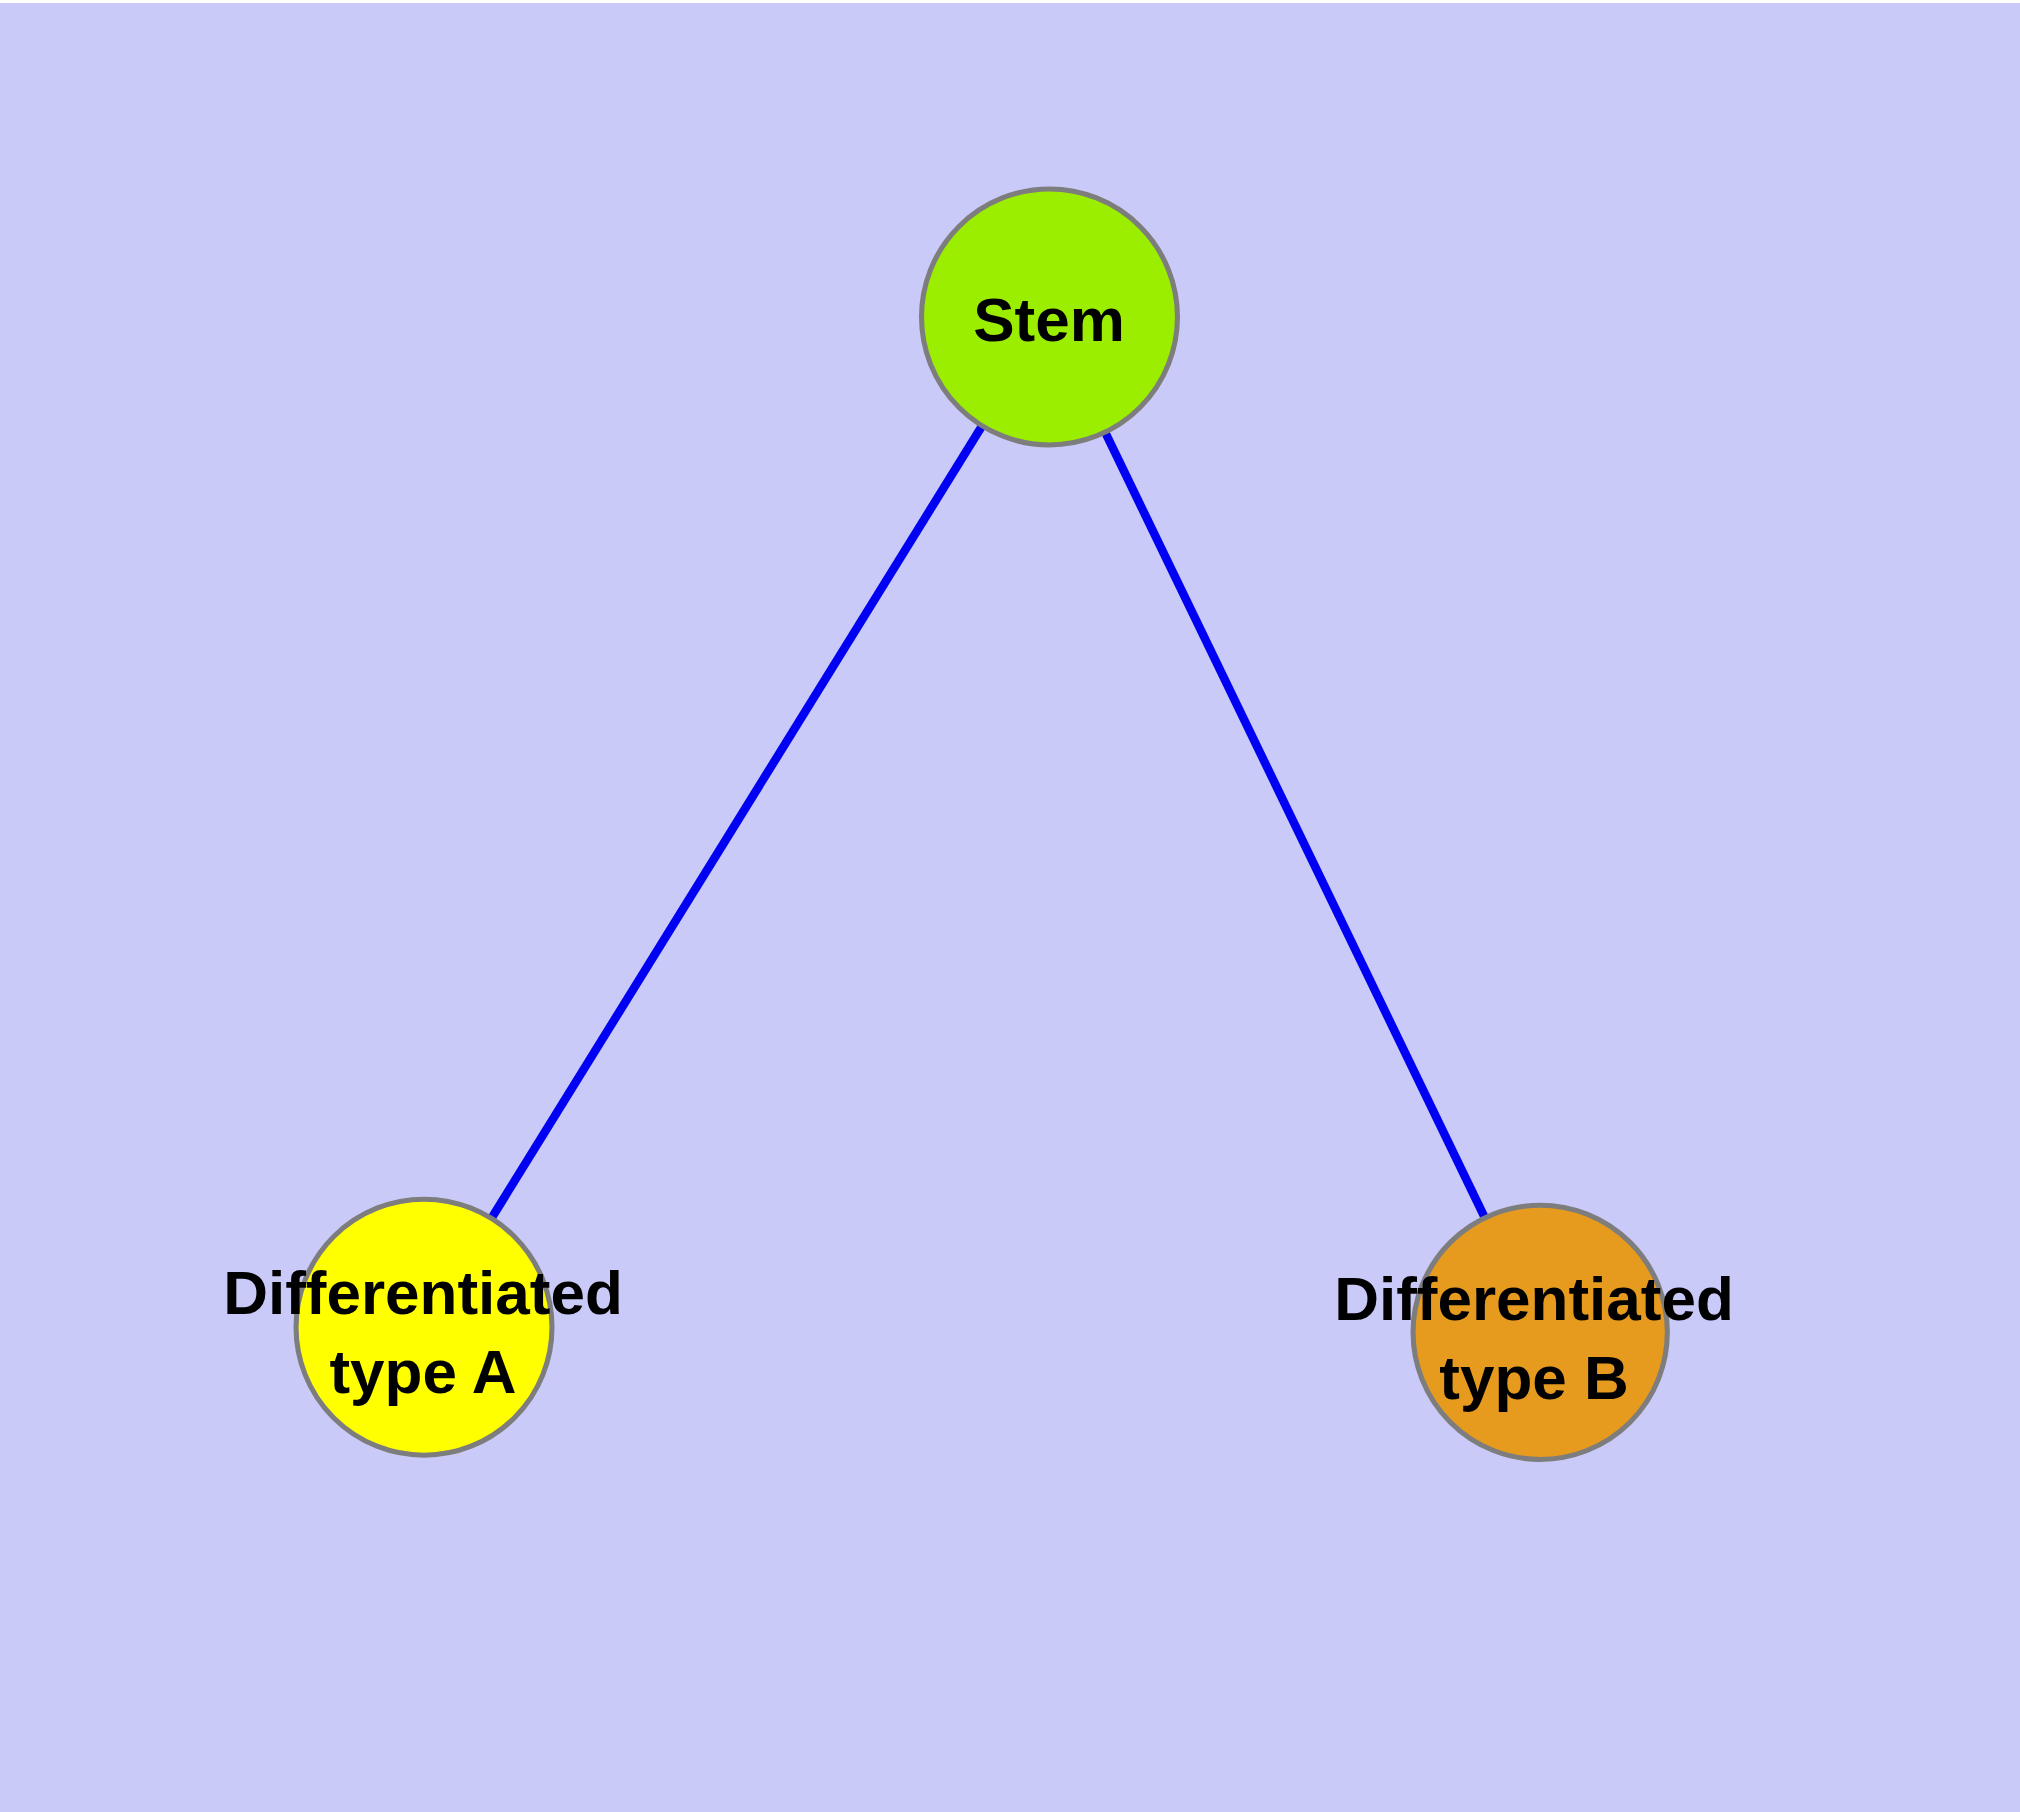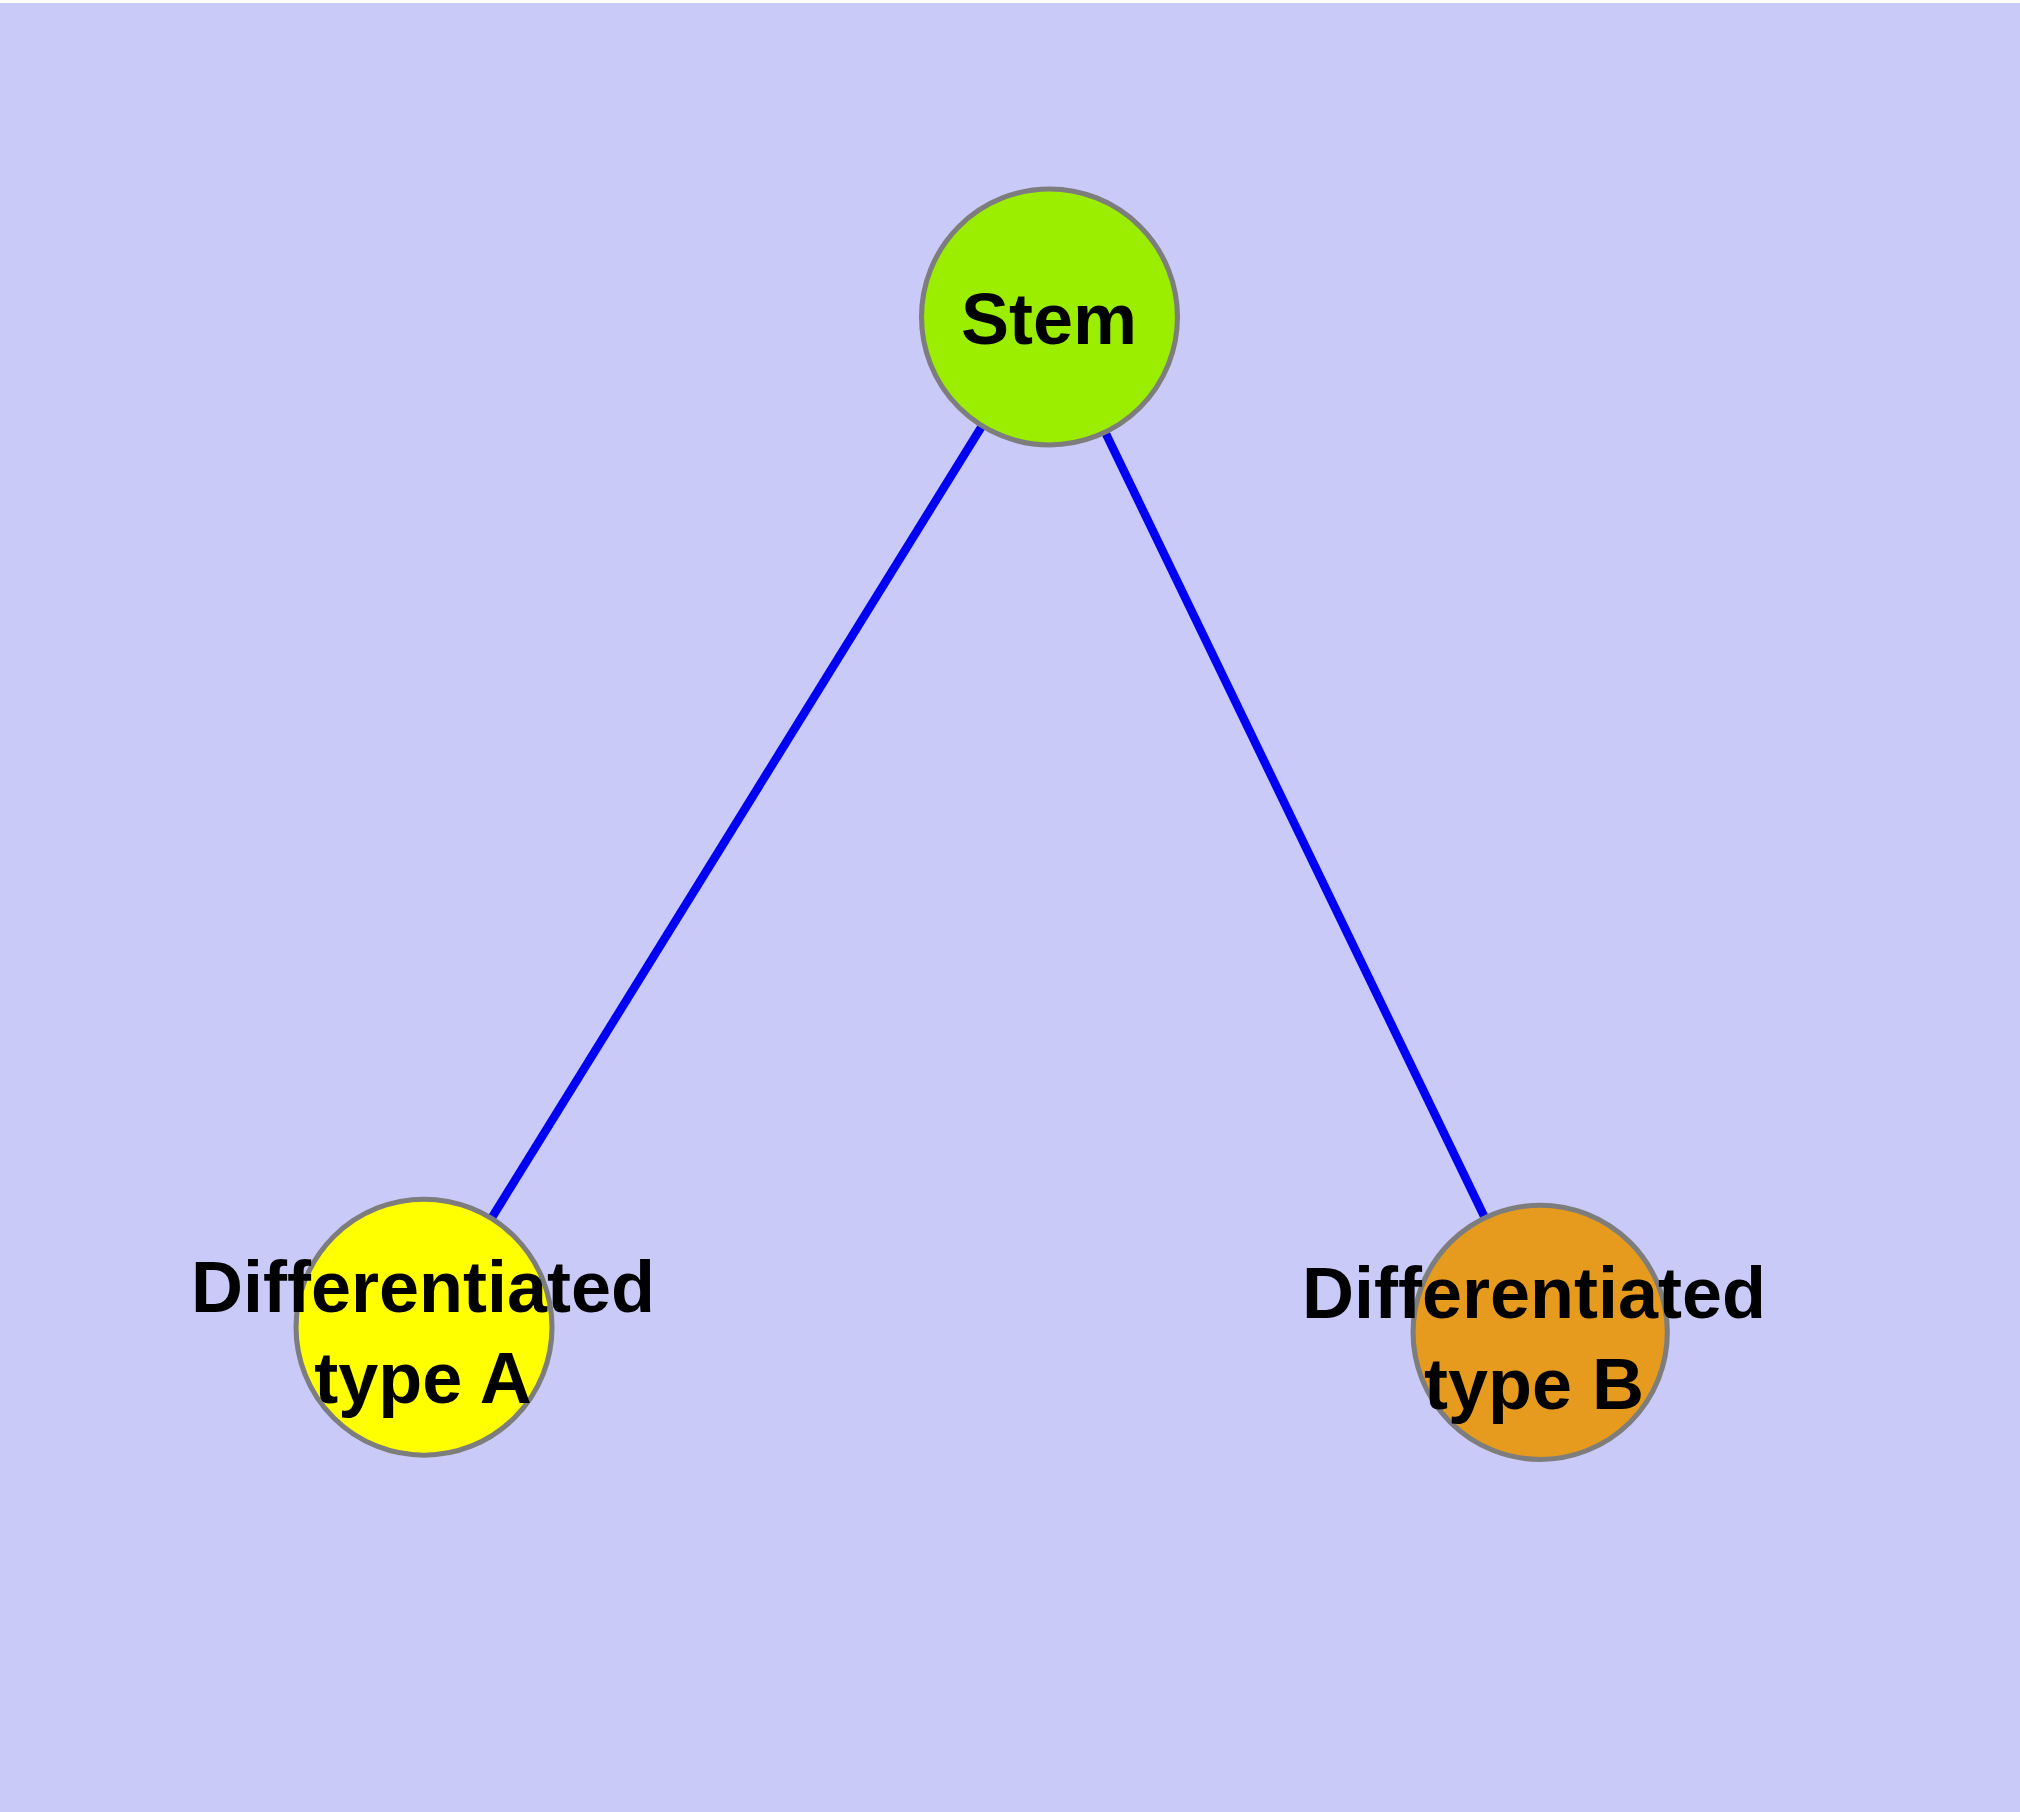--- a/index.html
+++ b/index.html
@@ -37,21 +37,21 @@
   }
   .node-circle {
     stroke-width: 6px;
   }
   .node-label {
     position: absolute;
     transform: translate(-50%, -50%);
     text-align: center;
     white-space: pre-line;
     font-weight: bold;
-    font-size: 72px;
+    font-size: 62px;
     line-height: 1.27;
     color: #000000; 
     letter-spacing: 0px;
     pointer-events: none;
   }
   .label-stem   { left: 1049px; top: 320px;  }
   .label-type-a { left: 423px;  top: 1333px; }
   .label-type-b { left: 1534px; top: 1339px; }
 </style>
 </head>

